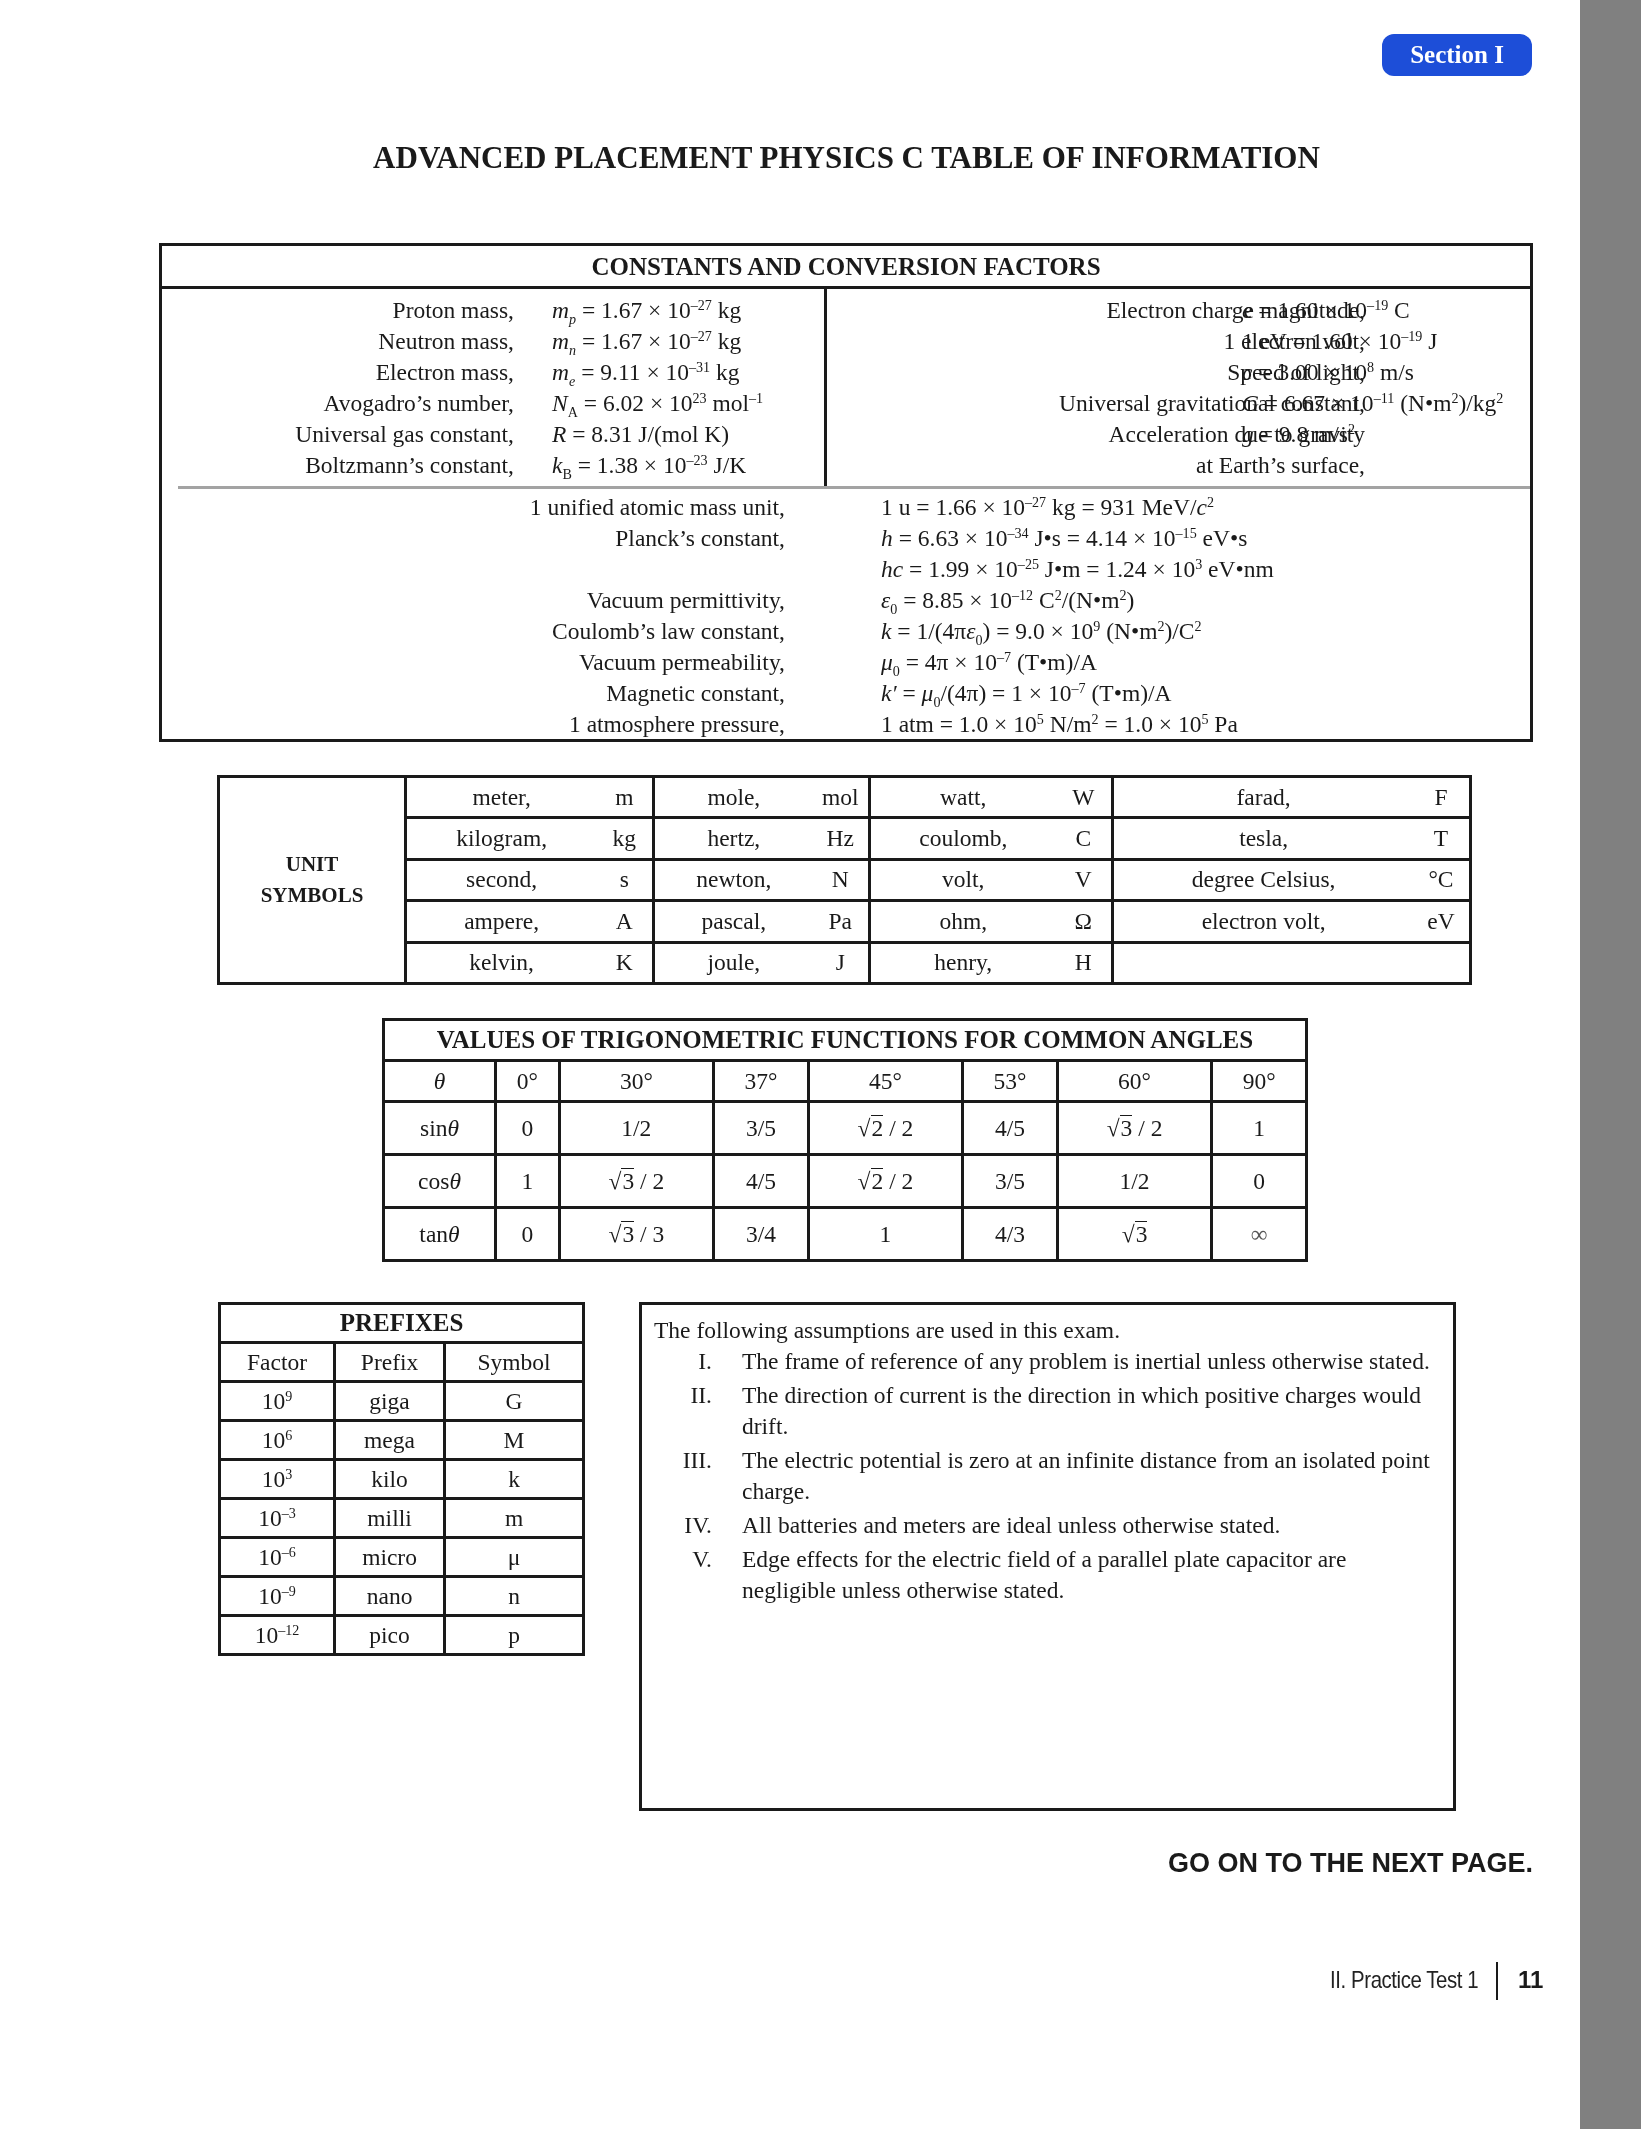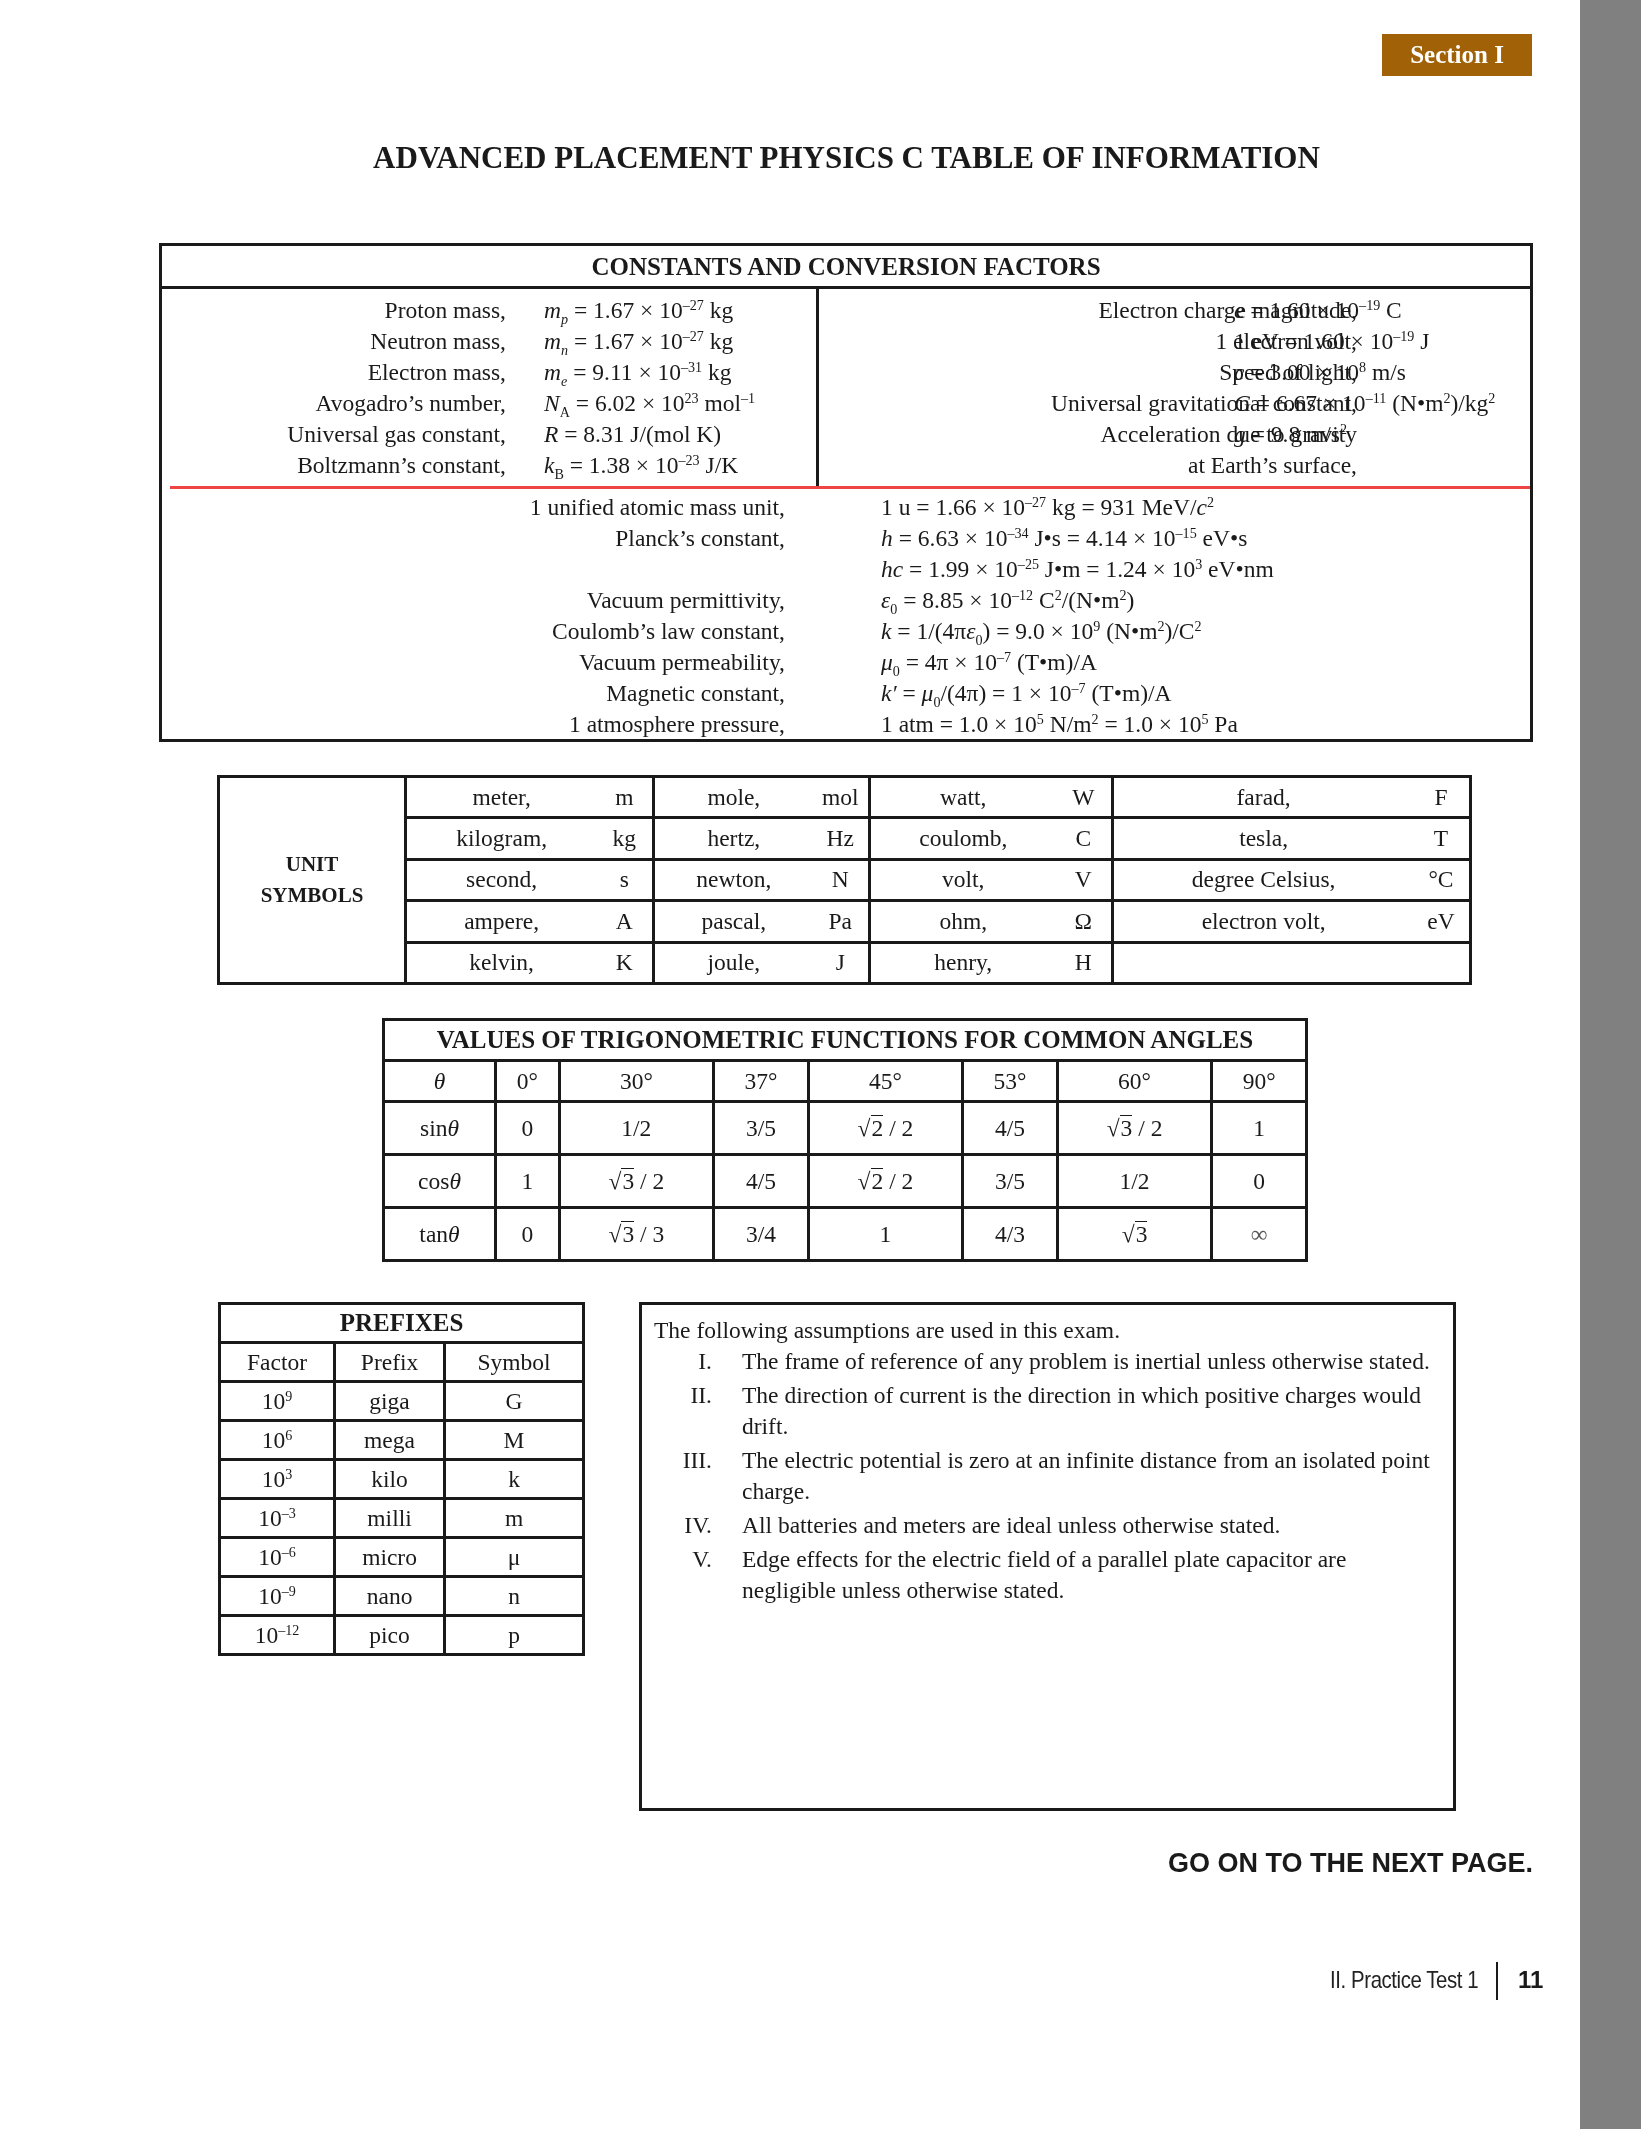--- a/index.html
+++ b/index.html
@@ -4,29 +4,29 @@
 <style>
   html, body { margin: 0; padding: 0; }
   body {
     width: 1641px; height: 2129px; position: relative; background: #ffffff;
     font-family: "Liberation Serif", "DejaVu Serif", serif; color: #1a1a1a;
     overflow: hidden;
   }
   .gray-bar { position: absolute; left: 1580px; top: 0; width: 61px; height: 2129px; background: #808080; }
   .section-badge {
     position: absolute; left: 1382px; top: 34px; width: 150px; height: 42px;
-    background: #a16207; color: #fff; font-weight: bold; font-size: 25px;
-    display: flex; align-items: center; justify-content: center;
+    background: #1d4ed8; color: #fff; font-weight: bold; font-size: 25px;
+    display: flex; align-items: center; justify-content: center; border-radius: 12px;
   }
   .page-title-wrap { position: absolute; left: 349px; top: 140px; width: 995px; text-align: center; font-weight: bold; font-size: 31px; white-space: nowrap; }
 
   
   .const-box { position: absolute; left: 159px; top: 243px; width: 1374px; height: 499px; border: 3px solid #1a1a1a; box-sizing: border-box; }
   .const-head { position: absolute; left: 0; top: 0; right: 0; height: 40px; border-bottom: 3px solid #1a1a1a; text-align: center; font-weight: bold; font-size: 25px; line-height: 42px; }
-  .const-upper { position: absolute; left: 8px; right: 0; top: 43px; height: 197px; border-bottom: 3px solid #ef4444; }
+  .const-upper { position: absolute; left: 16px; right: 0; top: 43px; height: 197px; border-bottom: 3px solid #a3a3a3; }
   .const-vdiv { position: absolute; left: 646px; top: 0; bottom: 0; width: 3px; background: #1a1a1a; }
   .crow { position: absolute; font-size: 23.5px; line-height: 31px; white-space: nowrap; }
   .clabel { text-align: right; }
   sup { font-size: 0.6em; vertical-align: 0.6em; line-height: 0; text-align: center; }
   sub { font-size: 0.6em; vertical-align: -0.4em; line-height: 0; }
   i { font-style: italic; }
   .lcol-label { position: absolute; left: 0; width: 336px; top: 6px; }
   .lcol-val { position: absolute; left: 374px; top: 6px; }
   .rcol-label { position: absolute; left: 650px; width: 537px; top: 6px; }
   .rcol-val { position: absolute; left: 1064px; top: 6px; }

